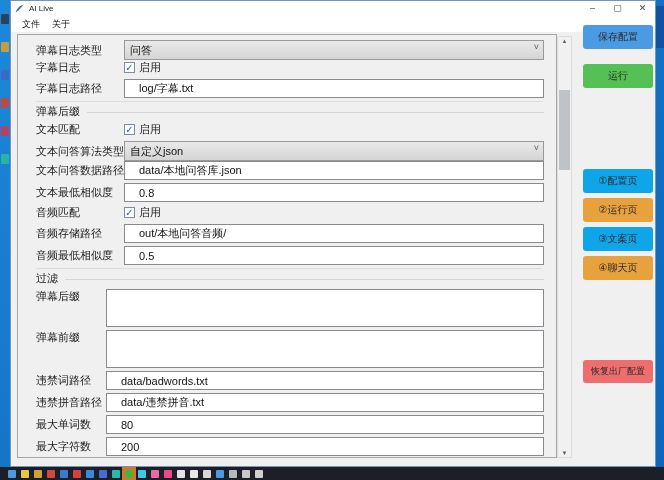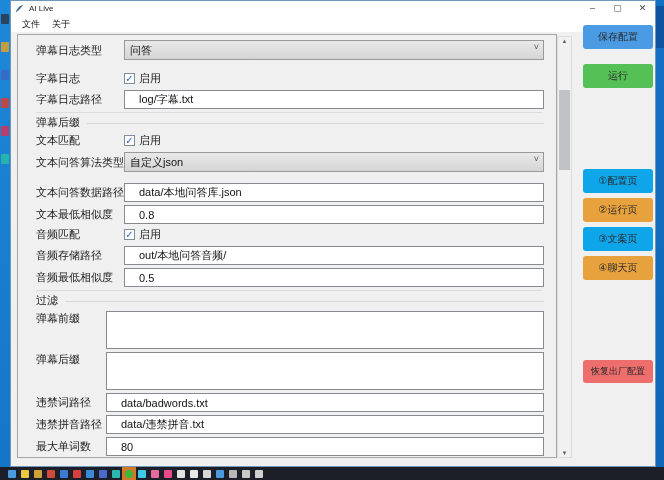--- a/index.html
+++ b/index.html
@@ -22,21 +22,21 @@
   .win-btn{width:25px;text-align:center;font-size:9px;line-height:15px;color:#444;}
   .menubar{height:16px;background:#ffffff;display:flex;align-items:center;padding-left:5px;}
   .menu-item{font-size:9px;color:#111;padding:0 6px;}
   
   .form-area{position:absolute;left:6px;top:33px;width:540px;height:424px;box-sizing:border-box;
     border:1px solid #a6a6a6;background:#f0f0f0;overflow:hidden;padding:5px 12px 0 18px;}
   .row{display:flex;align-items:center;}
   .row .lbl{font-size:11px;color:#1a1a1a;flex:0 0 auto;}
   .s0 .lbl,.s1 .lbl{width:88px;}
   .s2 .lbl{width:70px;}
-  .row.combobox{margin-bottom:11px;}
+  .row.combobox{margin-bottom:0;}
   .row.checkbox{margin-bottom:4px;}
   .row.input{margin-bottom:3px;}
   .row.textarea{margin-bottom:3px;align-items:flex-start;}
   .field-combo{flex:1;height:20px;box-sizing:border-box;border:1px solid #999;
     background:linear-gradient(#e9e9e9,#d5d5d5);display:flex;align-items:center;
     padding:0 16px 0 5px;position:relative;font-size:11px;color:#111;}
   .field-combo .chev{position:absolute;right:4px;top:1px;font-size:9px;color:#555;}
   .field-input{flex:1;height:19px;box-sizing:border-box;border:1px solid #878b90;background:#fff;
     display:flex;align-items:center;padding:0 14px;font-size:11px;color:#111;}
   .field-ta{flex:1;height:38px;box-sizing:border-box;border:1px solid #878b90;background:#fff;}
@@ -174,25 +174,25 @@
             <div class="field-input">
               <span>0.5</span>
             </div>
           </div>
           <div class="sep"></div>
           <div class="section-title">
             <span class="st">过滤</span>
             <span class="line"></span>
           </div>
           <div class="row textarea s2">
+            <span class="lbl">弹幕后缀</span>
+            <div class="field-ta"></div>
+          </div>
+          <div class="row textarea s2">
             <span class="lbl">弹幕前缀</span>
-            <div class="field-ta"></div>
-          </div>
-          <div class="row textarea s2">
-            <span class="lbl">弹幕后缀</span>
             <div class="field-ta"></div>
           </div>
           <div class="row input s2">
             <span class="lbl">违禁词路径</span>
             <div class="field-input">
               <span>data/badwords.txt</span>
             </div>
           </div>
           <div class="row input s2">
             <span class="lbl">违禁拼音路径</span>

